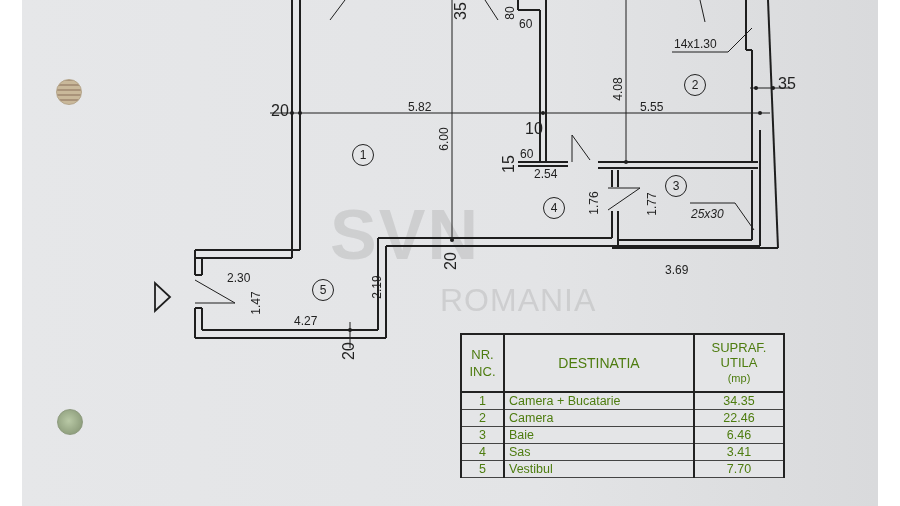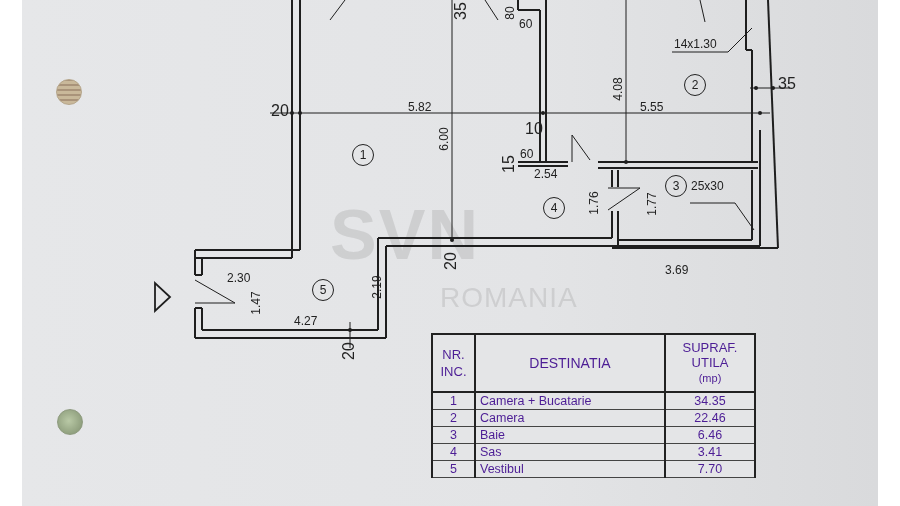--- a/index.html
+++ b/index.html
@@ -7,37 +7,37 @@
   .paper{position:absolute;left:22px;top:0;width:856px;height:506px;background:linear-gradient(90deg,#e6e7e9 0%,#e3e4e6 60%,#d9dadc 100%);}
   .hole{position:absolute;width:24px;height:24px;border-radius:50%;}
   .hole.top{left:56px;top:79px;background:repeating-linear-gradient(0deg,#c9b89a 0 3px,#a9937a 3px 5px);border:1px solid #b5a58a;}
   .hole.bottom{left:57px;top:409px;background:radial-gradient(circle at 45% 45%,#b9c9a6,#7f8f6e);border:1px solid #8d9a7e;}
   svg.plan{position:absolute;left:0;top:0;}
   .lbl{position:absolute;font-size:12px;color:#222;white-space:nowrap;}
   .lbl.sm{font-size:16px;}
   .rot{transform-origin:center;transform:rotate(-90deg);}
   .circ{position:absolute;width:20px;height:20px;border:1.3px solid #222;border-radius:50%;font-size:12px;line-height:20px;text-align:center;color:#222;}
   .wm{position:absolute;color:rgba(150,150,150,0.28);font-weight:bold;}
-  table.legend{position:absolute;left:431px;top:333px;border-collapse:collapse;background:#e4e5e7;font-size:12.5px;color:#4c1d95;}
+  table.legend{position:absolute;left:460px;top:333px;border-collapse:collapse;background:#e4e5e7;font-size:12.5px;color:#4d7c0f;}
   table.legend td,table.legend th{border:2px solid #222;padding:0 4px;font-weight:normal;}
   table.legend th{font-size:14px;}
   .c1{width:33px;text-align:center;}
   .c2{width:180px;text-align:left;}
   .c3{width:80px;text-align:center;margin-left:24px;}
   table.legend tr.row td{height:16px;border-top:1px solid #444;border-bottom:1px solid #444;}
 </style>
 </head>
 <body>
 
 <div class="paper"></div>
 <div class="hole top"></div>
 <div class="hole bottom"></div>
 
 <div class="wm" style="left:330px;top:195px;font-size:70px;letter-spacing:2px;">SVN</div>
-<div class="wm" style="left:440px;top:282px;font-size:28px;font-weight:normal;letter-spacing:1px;">ROMANIA</div>
+<div class="wm" style="left:440px;top:282px;font-size:32px;font-weight:normal;letter-spacing:1px;">ROMANIA</div>
 
 <svg class="plan" width="900" height="506">
   <g stroke="#1e1e1e" fill="none" stroke-width="2">
 
     <line x1="292" y1="0" x2="292" y2="258"></line>
     <line x1="300" y1="0" x2="300" y2="250"></line>
 
     <line x1="292" y1="258" x2="195" y2="258"></line>
     <line x1="300" y1="250" x2="195" y2="250"></line>
     <line x1="195" y1="250" x2="195" y2="275"></line>
@@ -134,21 +134,21 @@
 <span class="lbl sm rot" style="left:500px;top:155px;">15</span>
 <span class="lbl" style="left:520px;top:147px;">60</span>
 <span class="lbl" style="left:534px;top:167px;">2.54</span>
 <span class="lbl rot" style="left:606px;top:82px;">4.08</span>
 <span class="lbl" style="left:640px;top:100px;">5.55</span>
 <span class="lbl" style="left:674px;top:37px;">14x1.30</span>
 <span class="lbl sm" style="left:778px;top:75px;">35</span>
 <span class="lbl rot" style="left:582px;top:196px;">1.76</span>
 <span class="lbl rot" style="left:640px;top:197px;">1.77</span>
 <span class="lbl" style="left:665px;top:223px;margin-top:40px;">3.69</span>
-<span class="lbl" style="left:691px;top:179px;">25x30</span>
+<span class="lbl" style="left:691px;top:207px;font-style:italic;">25x30</span>
 <span class="lbl" style="left:227px;top:271px;text-align:center;">2.30</span>
 <span class="lbl rot" style="left:244px;top:296px;">1.47</span>
 <span class="lbl rot" style="left:365px;top:280px;">2.19</span>
 <span class="lbl" style="left:294px;top:314px;">4.27</span>
 <span class="lbl sm rot" style="left:442px;top:252px;">20</span>
 <span class="lbl sm rot" style="left:340px;top:342px;">20</span>
 
 <div class="circ" style="left:352px;top:144px;">1</div>
 <div class="circ" style="left:684px;top:74px;">2</div>
 <div class="circ" style="left:665px;top:175px;">3</div>

